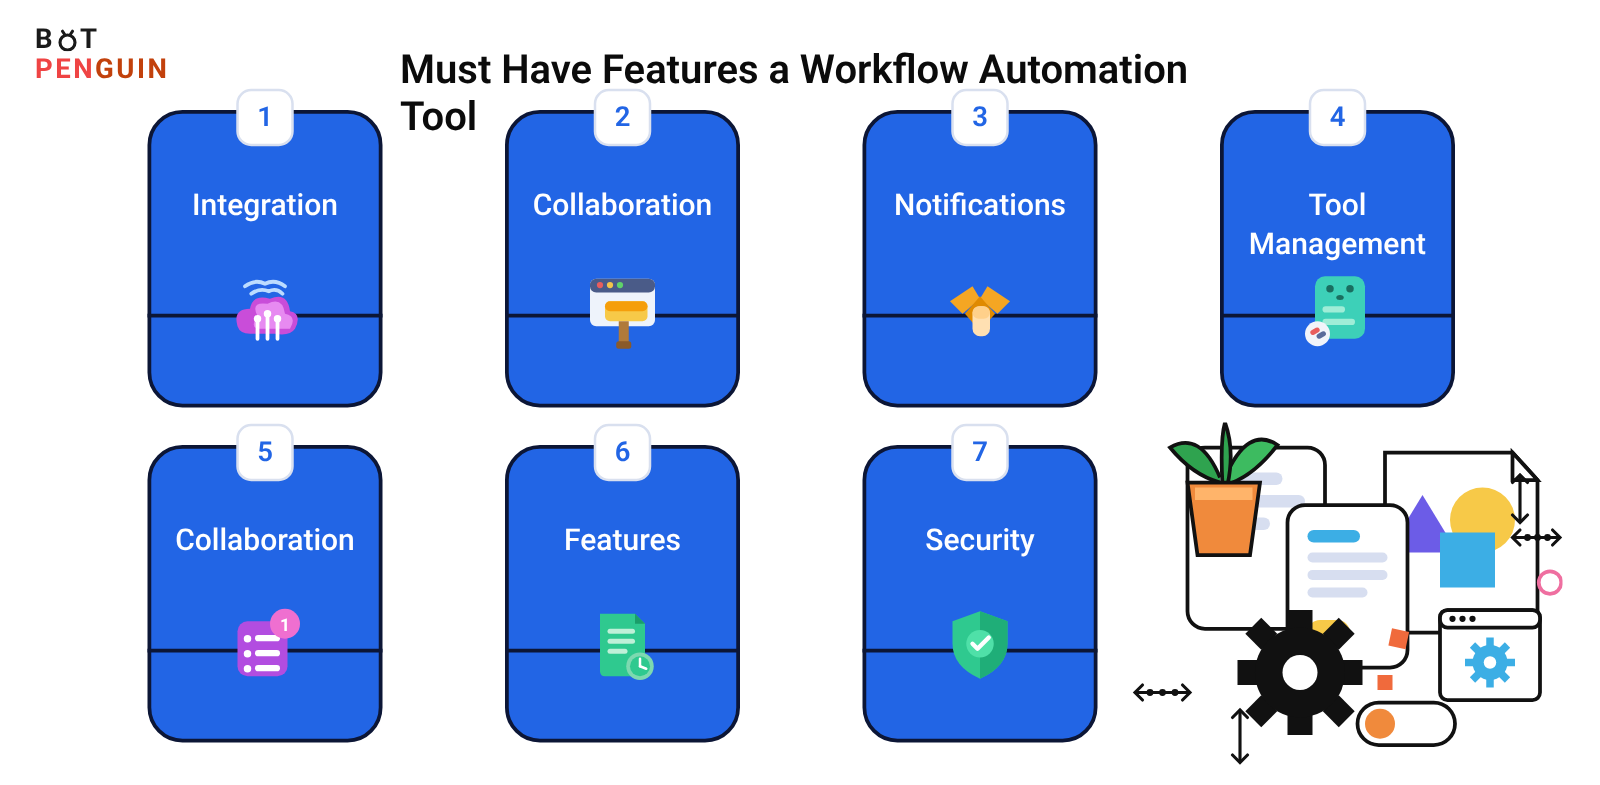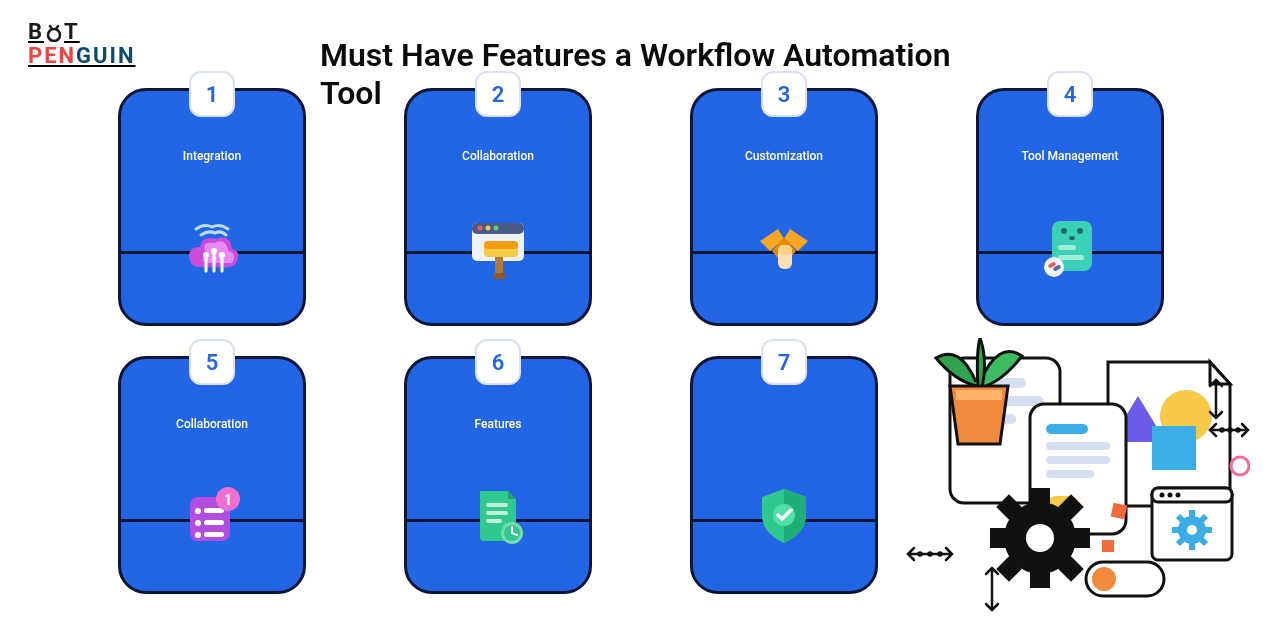--- a/index.html
+++ b/index.html
@@ -12,25 +12,24 @@
     overflow: hidden;
   }
   .logo {
     position: absolute;
     top: 20px;
     left: 28px;
     font-weight: 700;
     font-size: 22px;
     letter-spacing: 2px;
     line-height: 1.1;
-    text-decoration: underline;
   }
   .logo .line1 { color: #1a1a1a; }
   .logo .line2 .pen { color: #ef4444; }
-  .logo .line2 .guin { color: #0c4a6e; }
+  .logo .line2 .guin { color: #c2410c; }
   .logo .bot-o {
     display: inline-block;
     vertical-align: middle;
     margin: 0 1px;
   }
   .title {
     position: absolute;
     top: 36px;
     left: 50%;
     transform: translateX(-50%);
@@ -70,21 +69,21 @@
     border: 2px solid #d9e0ef;
     border-radius: 12px;
     display: flex;
     align-items: center;
     justify-content: center;
     font-size: 22px;
     font-weight: 600;
     color: #2265e5;
   }
   .card-label {
-    font-size: 12px;
+    font-size: 24px;
     font-weight: 500;
     line-height: 1.3;
     padding: 0 14px;
   }
   .divider {
     position: absolute;
     left: -3px;
     right: -3px;
     top: 160px;
     height: 3px;
@@ -161,21 +160,21 @@
         <rect x="22" y="30" width="34" height="16" rx="4" fill="#f7c948"></rect>
         <rect x="22" y="30" width="34" height="8" rx="4" fill="#f59e0b"></rect>
         <rect x="33" y="46" width="8" height="18" fill="#b07a3a"></rect>
         <rect x="31" y="62" width="12" height="6" rx="2" fill="#8a5a2a"></rect>
       </svg>
     </div>
   </div>
 
   <div class="card">
     <div class="badge">3</div>
-    <div class="card-label">Customization</div>
+    <div class="card-label">Notifications</div>
     <div class="divider"></div>
     <div class="icon-wrap">
       <svg viewBox="0 0 72 72">
         <path d="M12 30 L30 18 L36 28 L22 40 Z" fill="#f5a623"></path>
         <path d="M60 30 L42 18 L36 28 L50 40 Z" fill="#f5a623"></path>
         <path d="M36 26 L48 40 L36 54 L24 40 Z" fill="#e08a00"></path>
         <rect x="30" y="34" width="14" height="24" rx="6" fill="#ffe0b2"></rect>
         <rect x="30" y="34" width="14" height="10" rx="5" fill="#ffd08a"></rect>
       </svg>
     </div>
@@ -233,20 +232,21 @@
         <circle cx="50" cy="54" r="11" fill="#7dd9b0"></circle>
         <circle cx="50" cy="54" r="8" fill="#2fc98f"></circle>
         <line x1="50" y1="54" x2="50" y2="48" stroke="#fff" stroke-width="2" stroke-linecap="round"></line>
         <line x1="50" y1="54" x2="55" y2="56" stroke="#fff" stroke-width="2" stroke-linecap="round"></line>
       </svg>
     </div>
   </div>
 
   <div class="card">
     <div class="badge">7</div>
+    <div class="card-label">Security</div>
     <div class="divider"></div>
     <div class="icon-wrap">
       <svg viewBox="0 0 72 72">
         <path d="M36 10 L58 18 V36 Q58 54 36 64 Q14 54 14 36 V18 Z" fill="#2fc98f"></path>
         <path d="M36 10 L58 18 V36 Q58 54 36 64 V10 Z" fill="#1fae78"></path>
         <circle cx="36" cy="36" r="11" fill="#4fe0a8"></circle>
         <path d="M30 36 L34 40 L43 31" fill="none" stroke="#fff" stroke-width="3.5" stroke-linecap="round" stroke-linejoin="round"></path>
       </svg>
     </div>
   </div>

